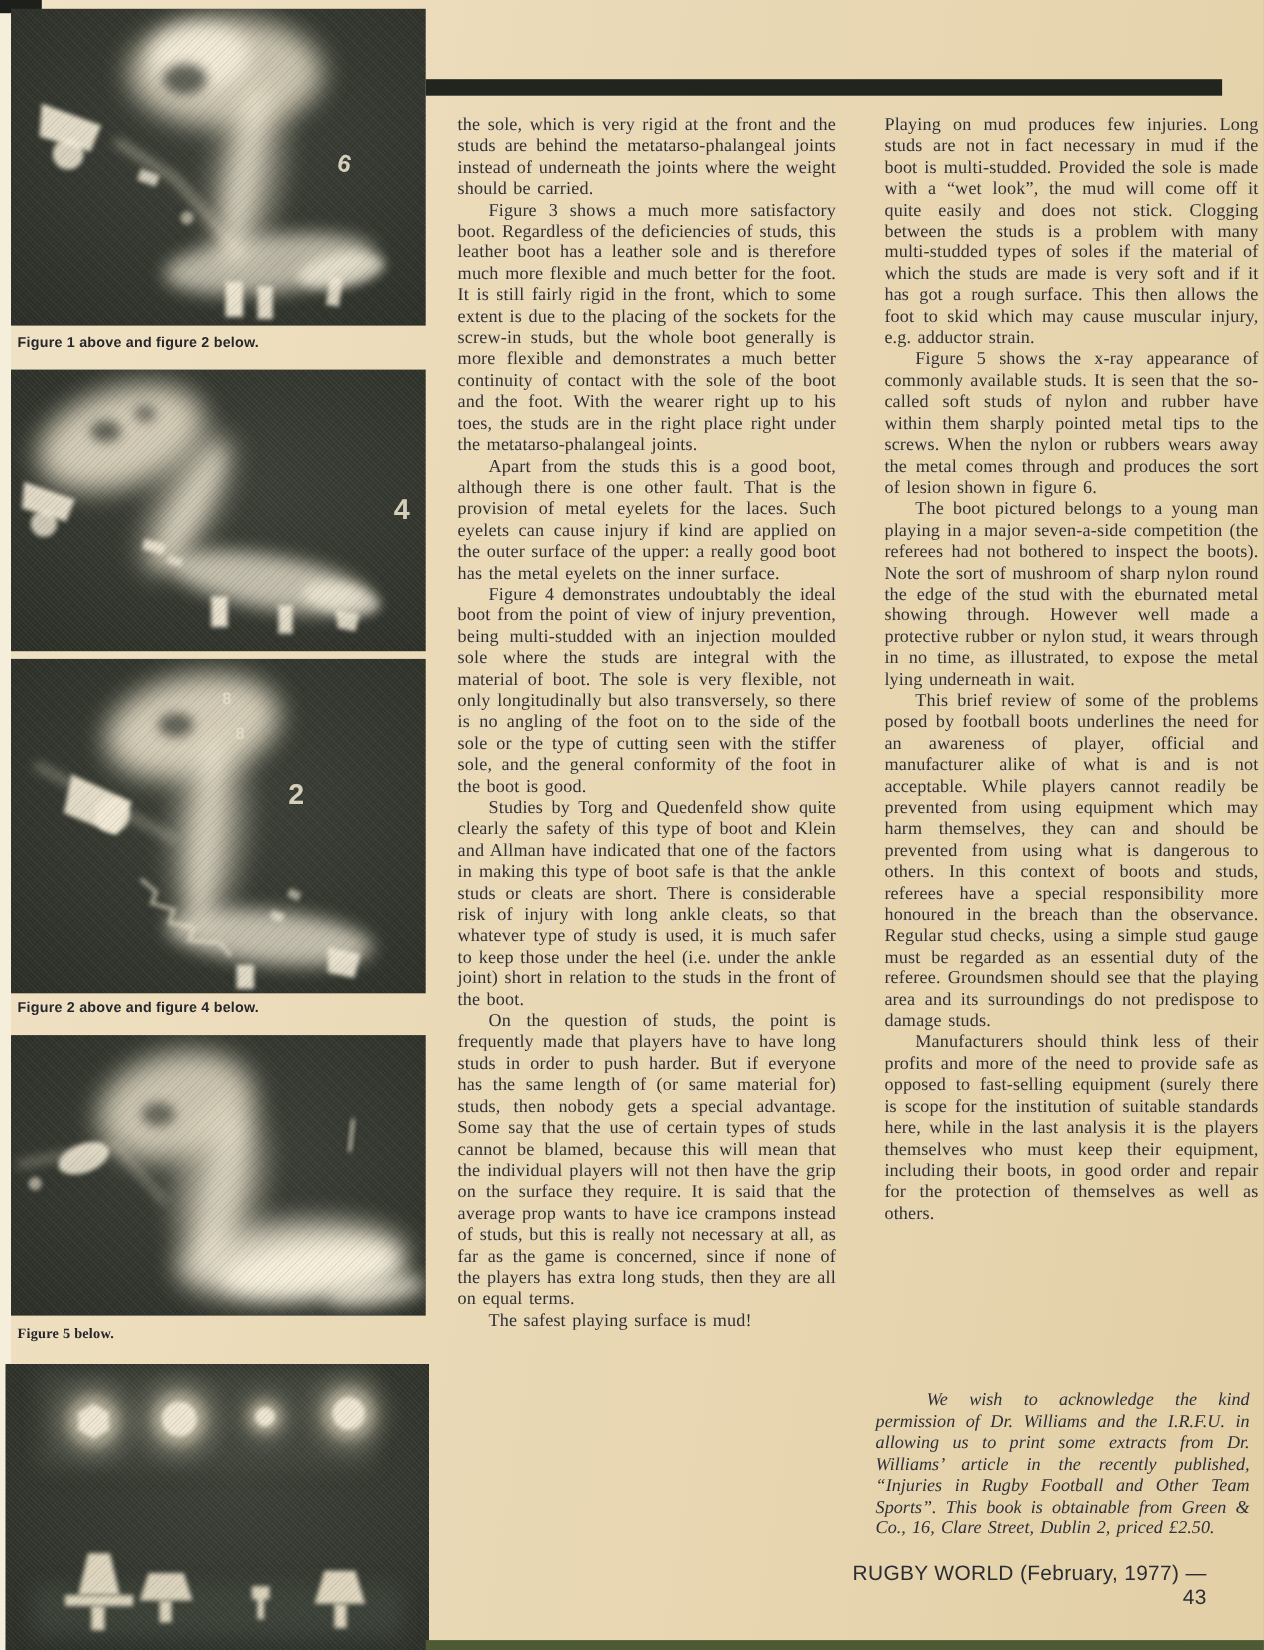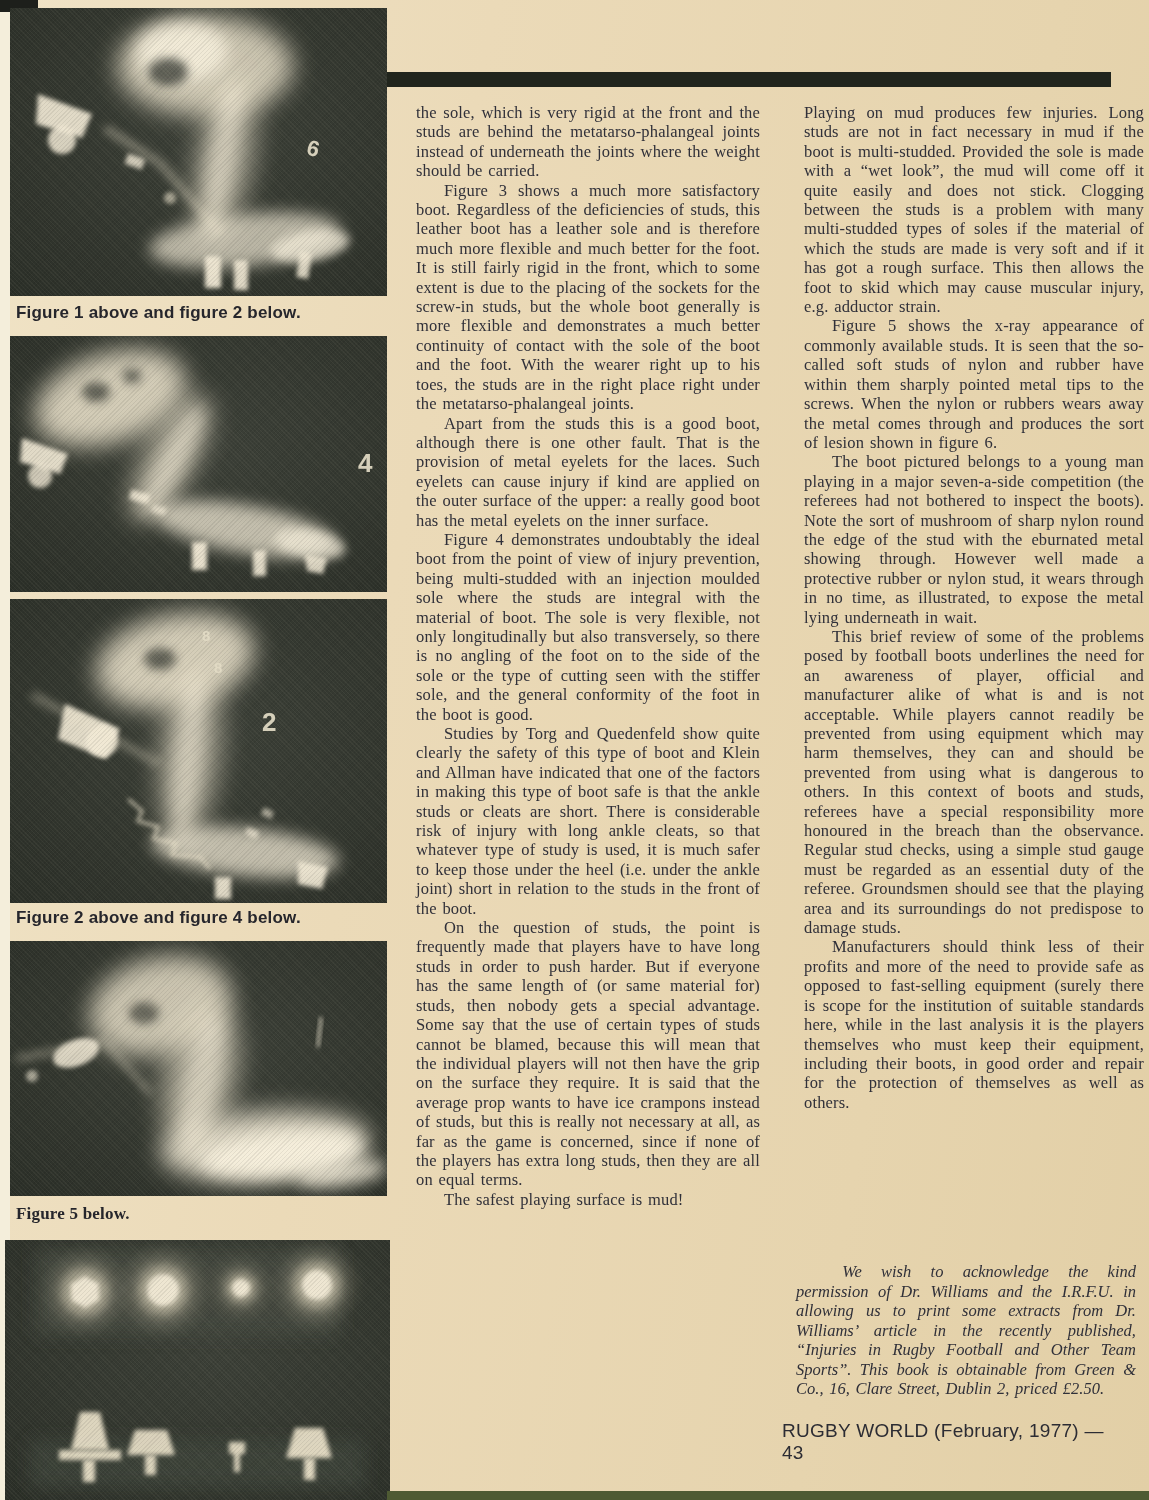--- a/index.html
+++ b/index.html
@@ -25,21 +25,21 @@
   .photo svg { position:absolute; left:0; top:0; }
   .xray-label {
     position:absolute; font-family:"Liberation Sans", sans-serif;
     color:#e3dcc6; opacity:.92; z-index:2; font-weight:bold;
   }
 
   
   .caption {
     position:absolute; left:10px; width:377px;
     font-family:"Liberation Sans", sans-serif; font-weight:bold;
-    font-size:17px; color:#26262c; letter-spacing:.2px; padding-left:6px;
+    font-size:13px; color:#26262c; letter-spacing:.2px; padding-left:6px;
   }
 
   
   #top-bar { position:absolute; left:387px; top:72px; width:724px; height:15px; background:#21251d; }
 
   
   .col {
     position:absolute; top:103px; color:#303039;
     font-size:16.5px; line-height:19.4px; text-align:justify;
     word-spacing:1.5px; letter-spacing:.15px;
@@ -50,21 +50,21 @@
   .body-para.first { text-indent:0; }
 
   #ack {
     position:absolute; left:796px; top:1262px; width:340px;
     font-style:italic; text-align:justify; color:#303039;
     font-size:16.5px; line-height:19.5px; word-spacing:1.5px;
   }
   #ack p { margin:0; text-indent:2.8em; }
 
   #footer {
-    position:absolute; left:782px; top:1420px; width:336px; 
+    position:absolute; left:761px; top:1420px; width:336px; text-align:right;
     font-family:"Liberation Sans", sans-serif; font-size:19px;
     color:#2c2c33; letter-spacing:.3px;
   }
 
   #bottom-strip { position:absolute; left:387px; top:1491px; width:762px; height:9px; background:#4e5a33; }
 </style>
 </head>
 <body>
 
 <div id="page">

